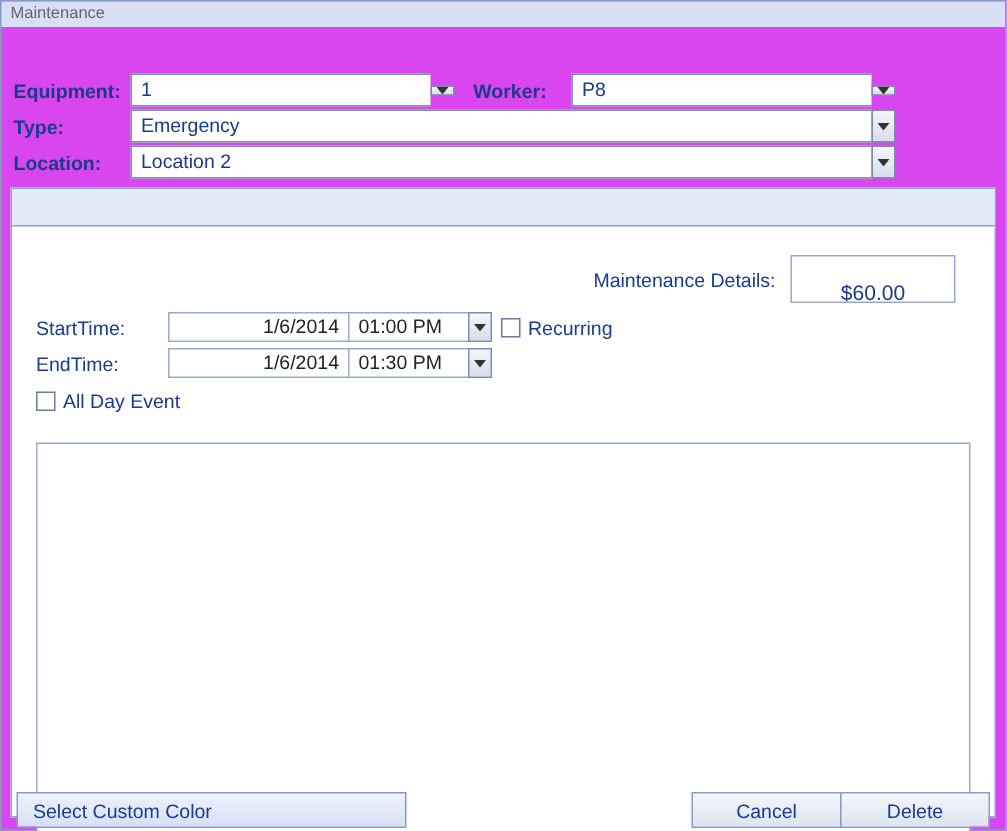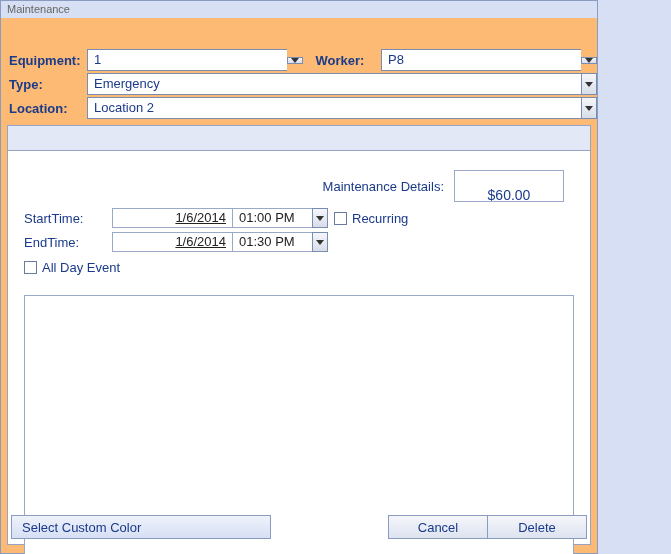--- a/index.html
+++ b/index.html
@@ -6,23 +6,23 @@
 body {
   font-family: "Segoe UI", Tahoma, sans-serif;
   font-size: 12px;
   background: #d6dff4;
   width: 671px;
   height: 554px;
   overflow: hidden;
   color: #222;
 }
 .window {
-  width: 598px;
+  width: 671px;
   height: 554px;
-  background: #fdba74;
+  background: #d946ef;
   border: 1px solid #8a9bc0;
   position: relative;
 }
 .title-bar {
   font-size: 11px;
   color: #666;
   padding: 2px 6px 3px 6px;
   background: #d6dff4;
 }
 .header-grid {
@@ -139,21 +139,20 @@
 .date-box {
   height: 20px;
   border: 1px solid #9aa9c9;
   border-right: none;
   text-align: right;
   padding: 0 6px;
   font-size: 13px;
   line-height: 18px;
   background: #fff;
   color: #222;
-  text-decoration: underline;
 }
 .time-combo {
   display: flex;
   height: 20px;
 }
 .time-combo .time-val {
   flex: 1;
   border: 1px solid #9aa9c9;
   border-right: none;
   padding: 0 6px;
@@ -182,21 +181,21 @@
 .notes {
   margin: 10px 16px 0 16px;
   border: 1px solid #9aa9c9;
   height: 260px;
   background: #fff;
 }
 .footer {
   position: absolute;
   left: 10px;
   right: 10px;
-  bottom: 14px;
+  bottom: 1px;
   height: 24px;
   display: flex;
   align-items: stretch;
 }
 .btn {
   border: 1px solid #8a9bc0;
   background: linear-gradient(#f5f6fa, #dde3f0);
   font-size: 13px;
   color: #1a3a8a;
   display: flex;

